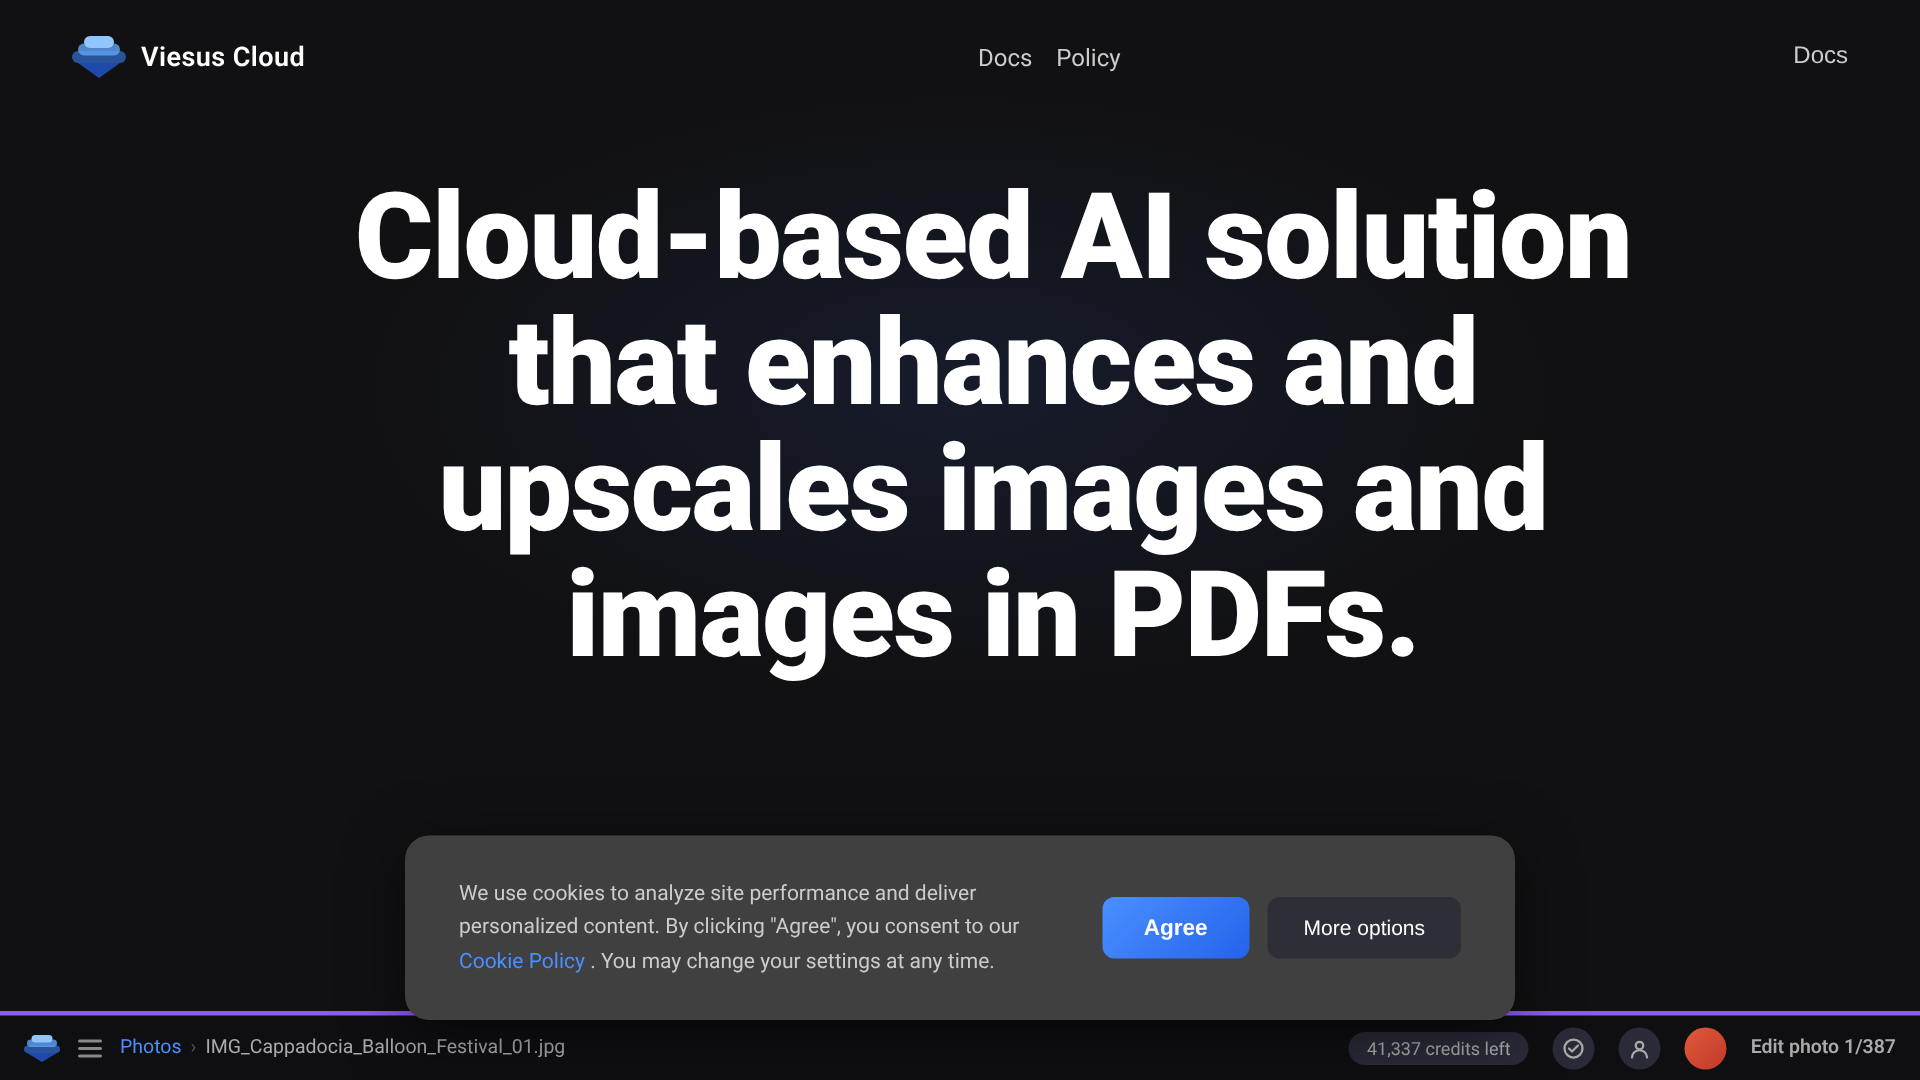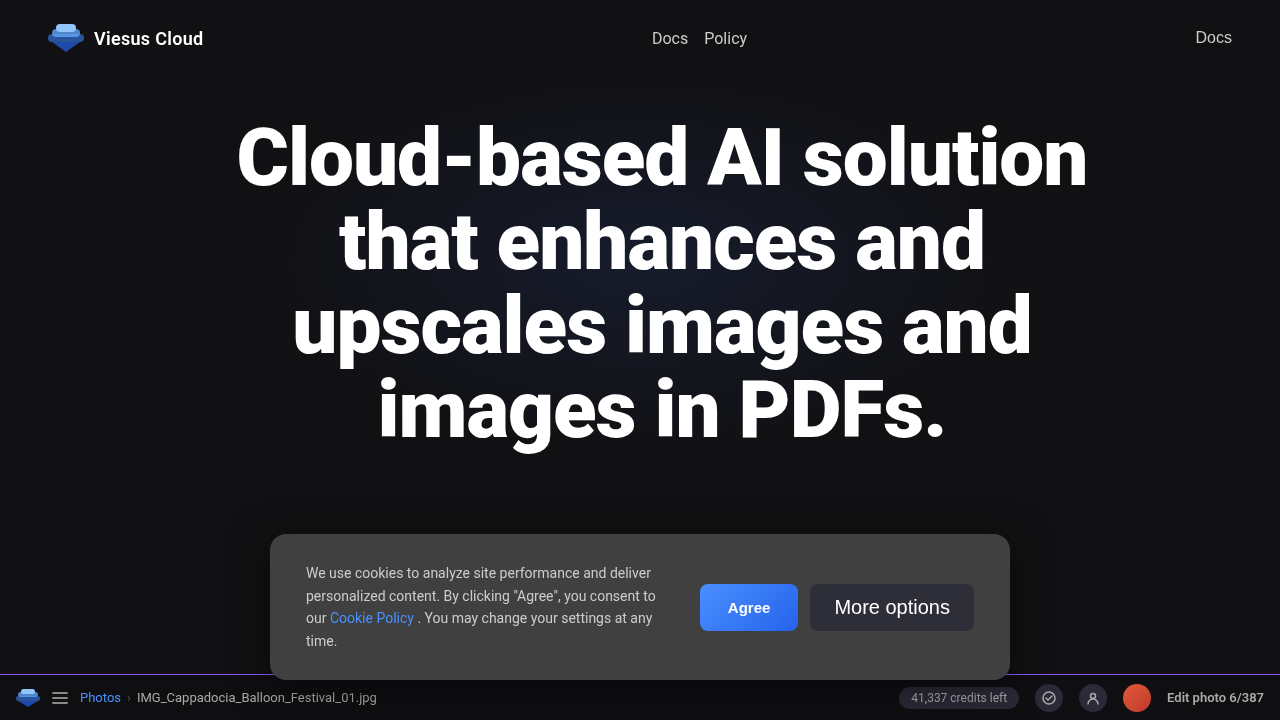--- a/index.html
+++ b/index.html
@@ -157,35 +157,35 @@
       cursor: pointer;
       white-space: nowrap;
     }
 
     .more-options-btn {
       background-color: #2e2e38;
       color: #ffffff;
       border: none;
       border-radius: 8px;
       padding: 12px 24px;
-      font-size: 20px;
+      font-size: 14px;
       font-weight: 500;
       cursor: pointer;
       white-space: nowrap;
     }
 
     
     .bottom-bar {
       position: absolute;
       bottom: 0;
       left: 0;
       right: 0;
       height: 46px;
       background-color: #0f0f12;
-      border-top: 1px solid #8b5cf6;
+      border-top: 3px solid #8b5cf6;
       display: flex;
       align-items: center;
       padding: 0 16px;
       gap: 0;
       z-index: 50;
     }
 
     .bottom-bar-left {
       display: flex;
       align-items: center;
@@ -362,15 +362,15 @@
 
     <div class="bottom-icon-btn">
       <svg width="14" height="14" viewBox="0 0 14 14" fill="none">
         <circle cx="7" cy="5" r="2.5" stroke="#aaaaaa" stroke-width="1.5"></circle>
         <path d="M2 13c0-2.76 2.24-5 5-5s5 2.24 5 5" stroke="#aaaaaa" stroke-width="1.5" stroke-linecap="round"></path>
       </svg>
     </div>
 
     <div class="avatar-small"></div>
 
-    <span class="edit-photo-text">Edit photo 6/387</span>
+    <span class="edit-photo-text">Edit photo 1/387</span>
   </div>
 </div>
 
 </body></html>

